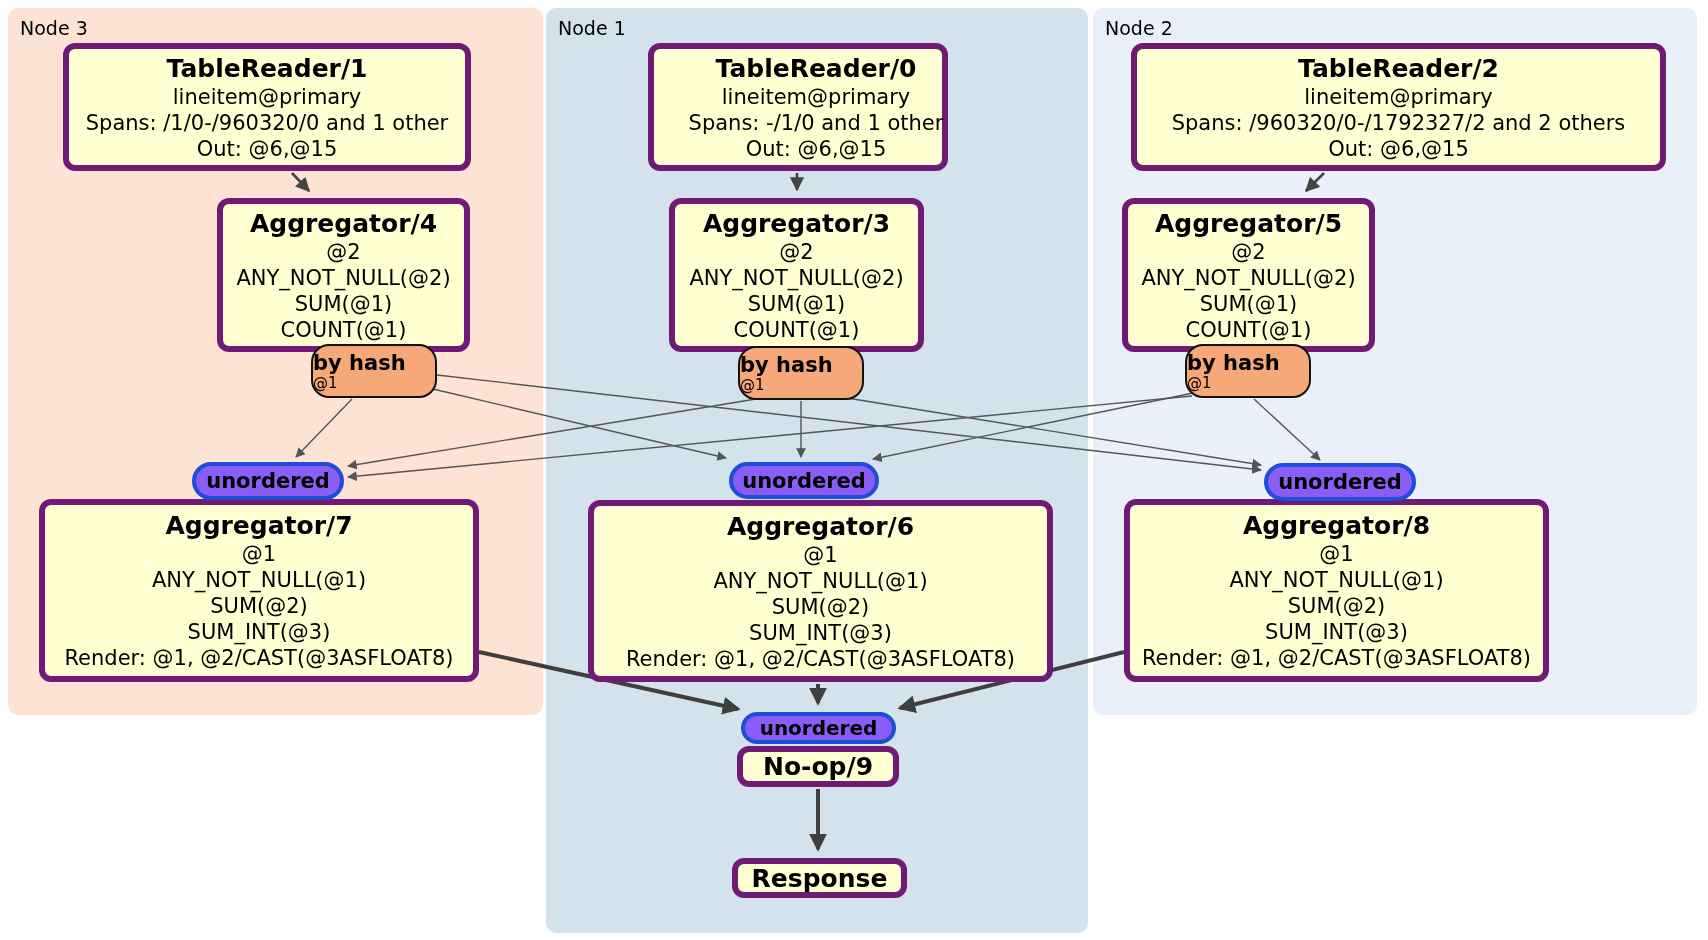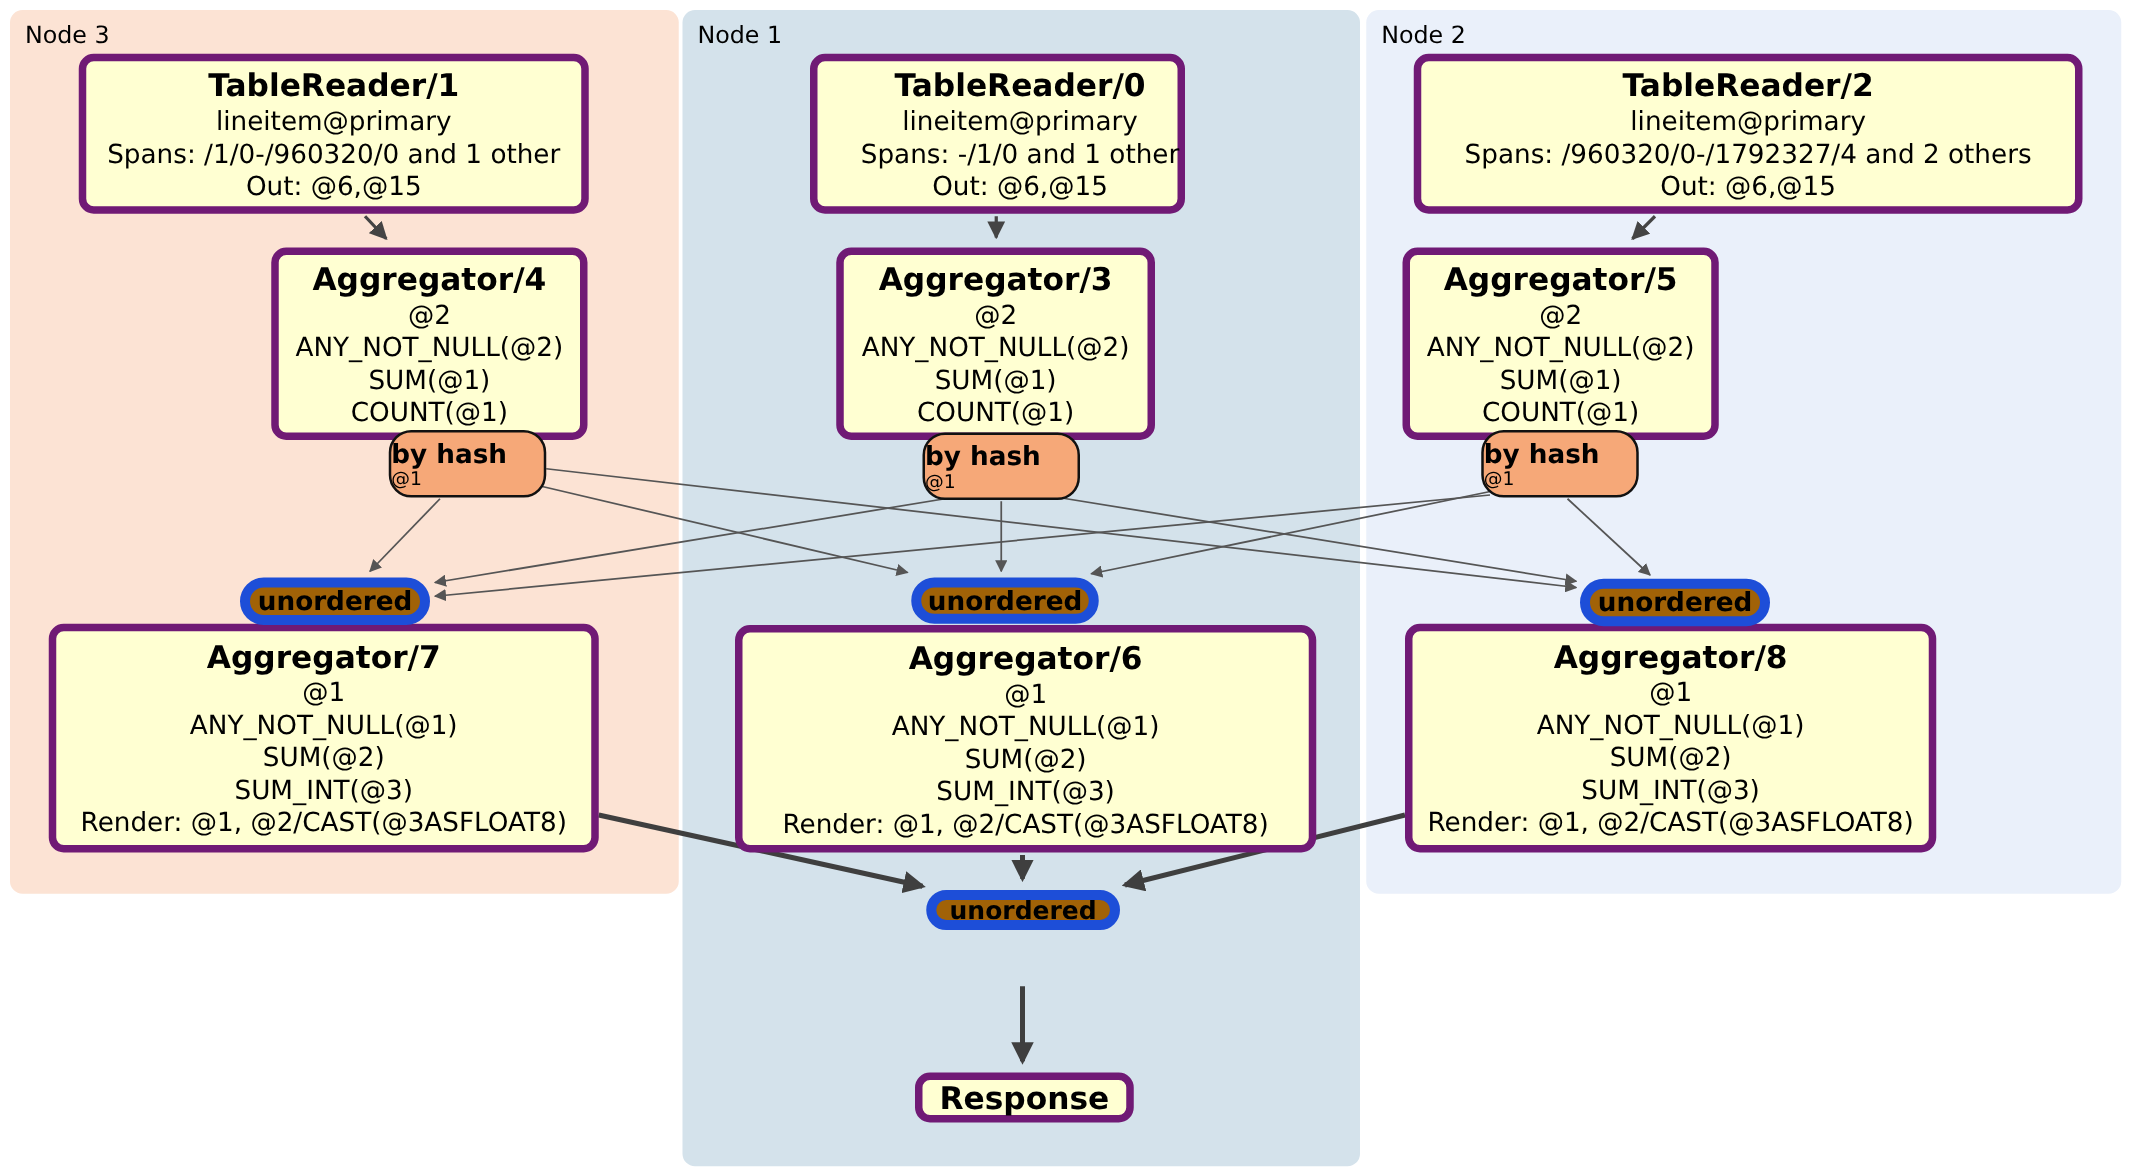--- a/index.html
+++ b/index.html
@@ -42,21 +42,21 @@
     position:absolute;z-index:3;background:#f6a878;border:2px solid #111;
     border-radius:18px;display:flex;flex-direction:column;justify-content:center;
     align-items:flex-start;box-sizing:border-box;
   }
   .hash-label{font-weight:bold;font-size:21px;line-height:24px;}
   .hash-detail{font-size:15px;line-height:17px;}
   #bh3{left:311px;top:344px;width:126px;height:54px;}
   #bh1{left:738px;top:346px;width:126px;height:54px;}
   #bh2{left:1185px;top:344px;width:126px;height:54px;}
   .un-pill{
-    position:absolute;z-index:3;background:#a16207;border:8px solid #1d4ed8;
+    position:absolute;z-index:3;background:#8b5cf6;border:4px solid #1d4ed8;
     border-radius:19px;display:flex;justify-content:center;align-items:center;
     font-weight:bold;font-size:21px;box-sizing:border-box;
   }
   #uL{left:192px;top:462px;width:152px;height:38px;}
   #uC{left:729px;top:462px;width:150px;height:37px;}
   #uR{left:1264px;top:463px;width:152px;height:38px;}
   #uB{left:741px;top:712px;width:155px;height:32px;font-size:20px;}
 </style>
 </head>
 <body>
@@ -114,21 +114,21 @@
   </div>
   <div class="proc" id="tr0">
     <div class="proc-title">TableReader/0</div>
     <div class="proc-line">lineitem@primary</div>
     <div class="proc-line">Spans: -/1/0 and 1 other</div>
     <div class="proc-line">Out: @6,@15</div>
   </div>
   <div class="proc" id="tr2">
     <div class="proc-title">TableReader/2</div>
     <div class="proc-line">lineitem@primary</div>
-    <div class="proc-line">Spans: /960320/0-/1792327/4 and 2 others</div>
+    <div class="proc-line">Spans: /960320/0-/1792327/2 and 2 others</div>
     <div class="proc-line">Out: @6,@15</div>
   </div>
 
   <div class="proc" id="agg4">
     <div class="proc-title">Aggregator/4</div>
     <div class="proc-line">@2</div>
     <div class="proc-line">ANY_NOT_NULL(@2)</div>
     <div class="proc-line">SUM(@1)</div>
     <div class="proc-line">COUNT(@1)</div>
   </div>
@@ -183,17 +183,20 @@
   <div class="proc" id="agg8">
     <div class="proc-title">Aggregator/8</div>
     <div class="proc-line">@1</div>
     <div class="proc-line">ANY_NOT_NULL(@1)</div>
     <div class="proc-line">SUM(@2)</div>
     <div class="proc-line">SUM_INT(@3)</div>
     <div class="proc-line">Render: @1, @2/CAST(@3ASFLOAT8)</div>
   </div>
 
   <div class="un-pill" id="uB">unordered</div>
+  <div class="proc" id="noop9">
+    <div class="proc-title">No-op/9</div>
+  </div>
   <div class="proc" id="resp">
     <div class="proc-title">Response</div>
   </div>
 
 </div>
 
 </body></html>

